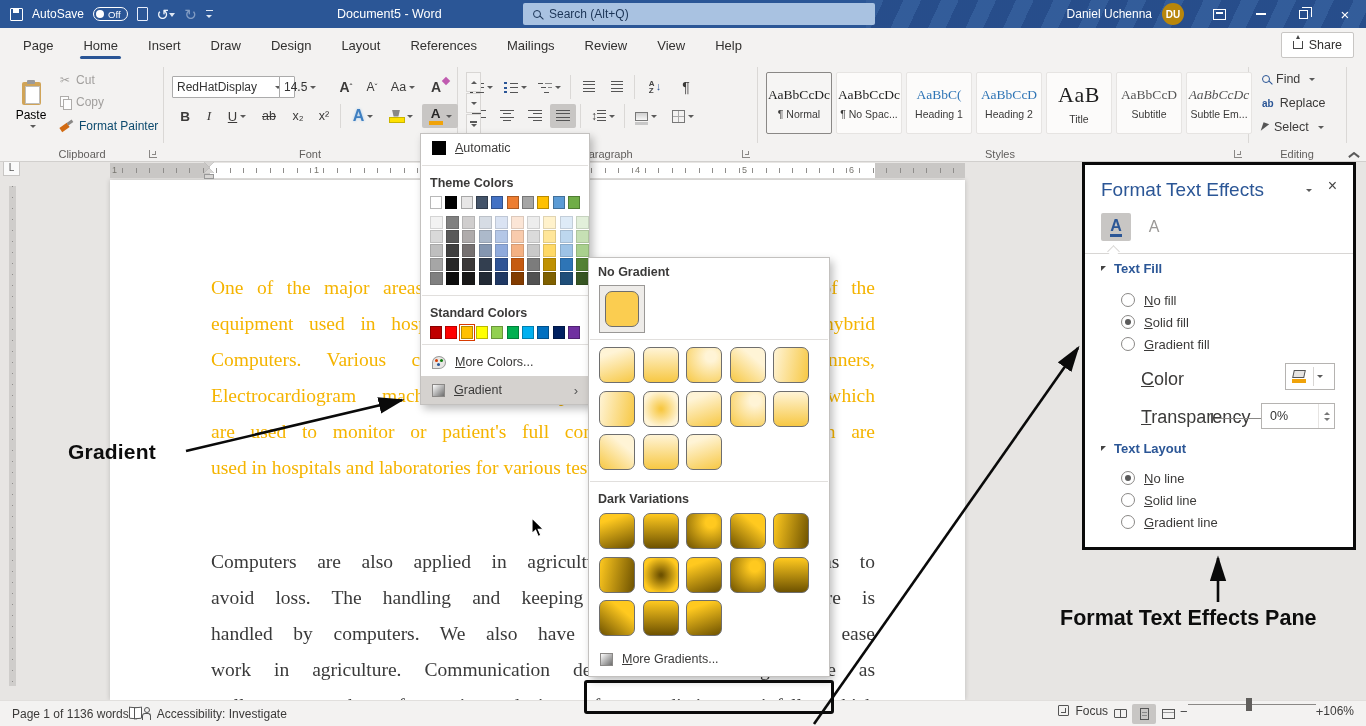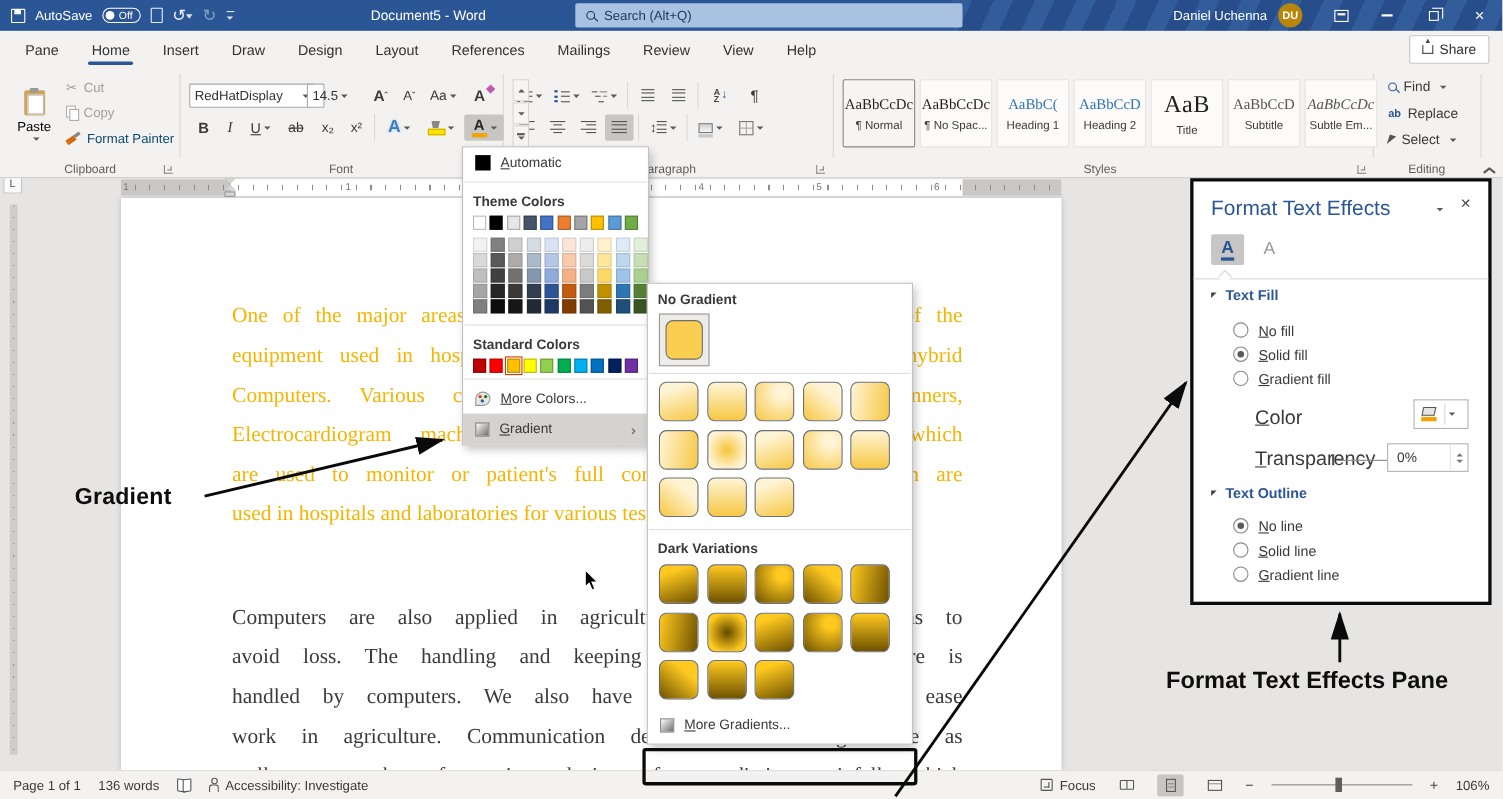--- a/index.html
+++ b/index.html
@@ -221,21 +221,21 @@
 .spdn{width:0;height:0;border-left:3px solid transparent;border-right:3px solid transparent;border-top:3.6px solid #777}
 
 
 #annosvg{position:absolute;left:0;top:0;z-index:70;pointer-events:none}
 #gradLabel{position:absolute;left:68px;top:440px;font-size:21px;font-weight:bold;color:#0d0d0d;z-index:55;letter-spacing:.2px}
 #paneLabel{position:absolute;left:1060px;top:606px;font-size:21.5px;font-weight:bold;color:#0d0d0d;z-index:55;white-space:nowrap}
 #cursor{position:absolute;left:531px;top:517px;z-index:80;pointer-events:none}
 
 
 .statusbar{position:absolute;left:0;bottom:0;width:1366px;height:26px;background:#f3f2f1;border-top:1px solid #e1dfdd;display:flex;align-items:center;justify-content:space-between;font-size:12px;color:#3b3a39;z-index:50}
-.sbleft,.sbright{display:flex;align-items:center;gap:16px;padding:0 12px}
+.sbleft,.sbright{display:flex;align-items:flex-start;padding:0 12px}
 .sbitem{display:flex;align-items:center;gap:6px;white-space:nowrap}
 .bookico{width:13px;height:11px;position:relative}
 .bookico::before,.bookico::after{content:"";position:absolute;top:0;width:6px;height:10px;border:1px solid #555;border-radius:1px;background:#fff}
 .bookico::before{left:0;transform:skewY(7deg)}
 .bookico::after{right:0;transform:skewY(-7deg)}
 .personico{width:9px;height:13px;position:relative}
 .personico::before{content:"";position:absolute;left:2.5px;top:0;width:4px;height:4px;border:1.2px solid #555;border-radius:50%}
 .personico::after{content:"";position:absolute;left:0;top:5.5px;width:7px;height:6px;border:1.2px solid #555;border-bottom:0;border-radius:3px 3px 0 0}
 .focusico{width:11px;height:11px;border:1.2px solid #555;border-radius:1px;position:relative}
 .focusico::after{content:"";position:absolute;left:2px;top:2px;width:4px;height:4px;border-right:1.2px solid #555;border-bottom:1.2px solid #555}
@@ -289,21 +289,21 @@
         </span>
       <span class="winbtn">
           <span class="restico"></span>
         </span>
       <span class="winbtn closex">×</span>
     </div>
   </div>
 
   <div class="tabrow">
     <div id="tabs" style="display:flex">
-        <div class="rtab">Pane</div>
+        <div class="rtab">Page</div>
         <div class="rtab active">Home</div>
         <div class="rtab">Insert</div>
         <div class="rtab">Draw</div>
         <div class="rtab">Design</div>
         <div class="rtab">Layout</div>
         <div class="rtab">References</div>
         <div class="rtab">Mailings</div>
         <div class="rtab">Review</div>
         <div class="rtab">View</div>
         <div class="rtab">Help</div>
@@ -737,21 +737,21 @@
       </div>
     <div class="spin">
       <span class="spinval">0%</span>
       <span class="spinarrows">
           <span class="spup"></span>
           <span class="spdn"></span>
         </span>
     </div>
     <div class="psec" style="top:276px">
       <span class="ptri"></span>
-      <span>Text Outline</span>
+      <span>Text Layout</span>
     </div>
     <div class="prgroup" id="outlineRadios" style="top:302px">
         <div class="prow">
           <span class="radio sel"></span>
           <span class="rlabel"><u>N</u>o line</span>
         </div>
         <div class="prow">
           <span class="radio"></span>
           <span class="rlabel"><u>S</u>olid line</span>
         </div>

